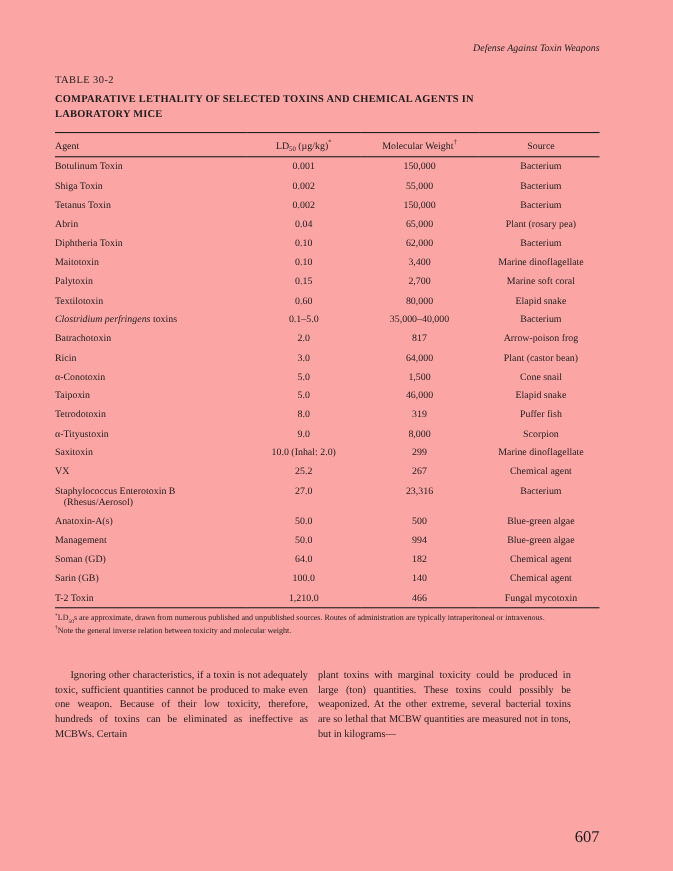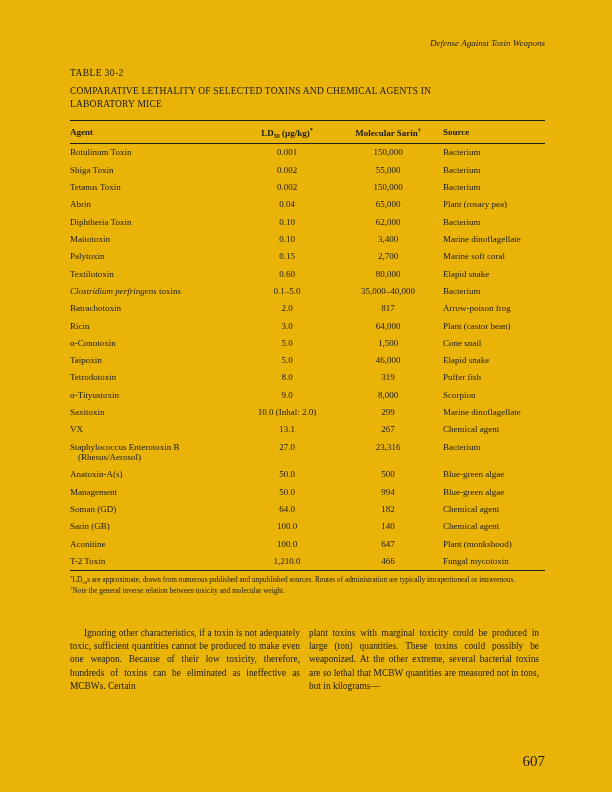--- a/index.html
+++ b/index.html
@@ -4,62 +4,62 @@
 <style>
   html, body { margin: 0; padding: 0; }
   body {
     width: 612px; height: 792px;
     background: #dcdcda;
     font-family: "Liberation Serif", "DejaVu Serif", serif;
   }
   .page {
     position: relative;
     width: 612px; height: 792px;
-    background: #eab308;
+    background: #fca5a5;
     color: #1c1c1c;
     overflow: hidden;
     box-sizing: border-box;
-    padding: 38px 67px 0 70px;
+    padding: 38px 67px 0 50px;
   }
   .running-header {
     text-align: right;
     font-style: italic;
     font-size: 9px;
     margin-bottom: 20px;
   }
   .table-label {
     font-weight: normal;
     font-size: 9.5px;
     letter-spacing: 0.4px;
     margin-bottom: 7px;
   }
   .table-title {
-    font-weight: normal;
+    font-weight: bold;
     font-size: 9.5px;
     letter-spacing: 0.2px;
     line-height: 1.35;
     margin-bottom: 9px;
   }
   table {
     width: 100%;
     border-collapse: collapse;
     border-top: 1.2px solid #1f1f1f;
     border-bottom: 1.2px solid #1f1f1f;
     font-size: 9px;
   }
   thead th {
     border-bottom: 1.2px solid #1f1f1f;
-    font-weight: bold;
+    font-weight: normal;
     padding: 6px 0 5px 0;
     font-size: 9px;
   }
   th.agent, td.agent { text-align: left; }
   th.ld50, td.ld50 { text-align: center; }
   th.mw, td.mw { text-align: center; }
-  th.source, td.source { text-align: left; padding-left: 4px; }
+  th.source, td.source { text-align: center; padding-left: 4px; }
   tbody td {
     padding: 3.6px 0 3.4px 0;
     vertical-align: top;
     line-height: 1.15;
   }
   .agent2 { padding-left: 8px; }
   .sub {
     font-size: 68%;
     position: relative;
     top: 2px;
@@ -113,21 +113,21 @@
     <colgroup>
       <col style="width:167px">
       <col style="width:100px">
       <col style="width:102px">
       <col style="width:106px">
     </colgroup>
     <thead>
       <tr>
         <th class="agent">Agent</th>
         <th class="ld50"><span>LD</span><span class="sub">50</span><span> (µg/kg)</span><span class="sup">*</span></th>
-        <th class="mw"><span>Molecular Sarin</span><span class="sup">†</span></th>
+        <th class="mw"><span>Molecular Weight</span><span class="sup">†</span></th>
         <th class="source">Source</th>
       </tr>
     </thead>
     <tbody>
         <tr>
           <td class="agent">Botulinum Toxin</td>
           <td class="ld50">0.001</td>
           <td class="mw">150,000</td>
           <td class="source">Bacterium</td>
         </tr>
@@ -216,21 +216,21 @@
           <td class="source">Scorpion</td>
         </tr>
         <tr>
           <td class="agent">Saxitoxin</td>
           <td class="ld50">10.0 (Inhal: 2.0)</td>
           <td class="mw">299</td>
           <td class="source">Marine dinoflagellate</td>
         </tr>
         <tr>
           <td class="agent">VX</td>
-          <td class="ld50">13.1</td>
+          <td class="ld50">25.2</td>
           <td class="mw">267</td>
           <td class="source">Chemical agent</td>
         </tr>
         <tr>
           <td class="agent">Staphylococcus Enterotoxin B<div class="agent2">(Rhesus/Aerosol)</div></td>
           <td class="ld50">27.0</td>
           <td class="mw">23,316</td>
           <td class="source">Bacterium</td>
         </tr>
         <tr>
@@ -251,26 +251,20 @@
           <td class="mw">182</td>
           <td class="source">Chemical agent</td>
         </tr>
         <tr>
           <td class="agent">Sarin (GB)</td>
           <td class="ld50">100.0</td>
           <td class="mw">140</td>
           <td class="source">Chemical agent</td>
         </tr>
         <tr>
-          <td class="agent">Aconitine</td>
-          <td class="ld50">100.0</td>
-          <td class="mw">647</td>
-          <td class="source">Plant (monkshood)</td>
-        </tr>
-        <tr>
           <td class="agent">T-2 Toxin</td>
           <td class="ld50">1,210.0</td>
           <td class="mw">466</td>
           <td class="source">Fungal mycotoxin</td>
         </tr>
       </tbody>
   </table>
 
   <div class="footnotes">
     <div class="fn"><span class="sup">*</span><span>LD</span><span class="sub">50</span><span>s are approximate, drawn from numerous published and unpublished sources. Routes of administration are typically intraperitoneal or intravenous.</span></div>

